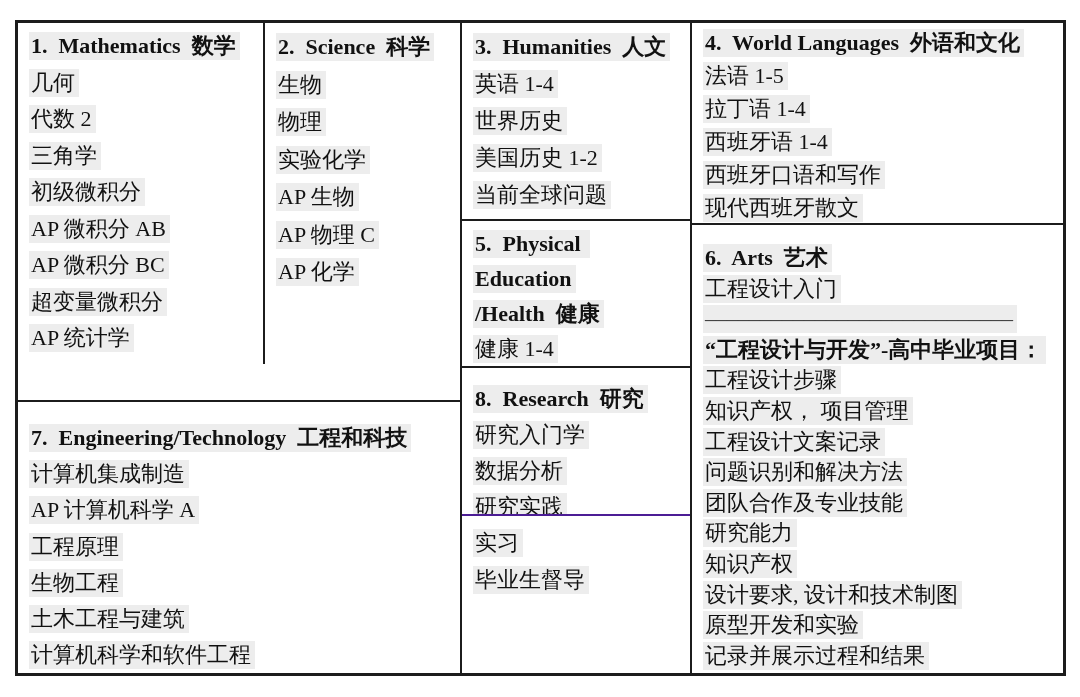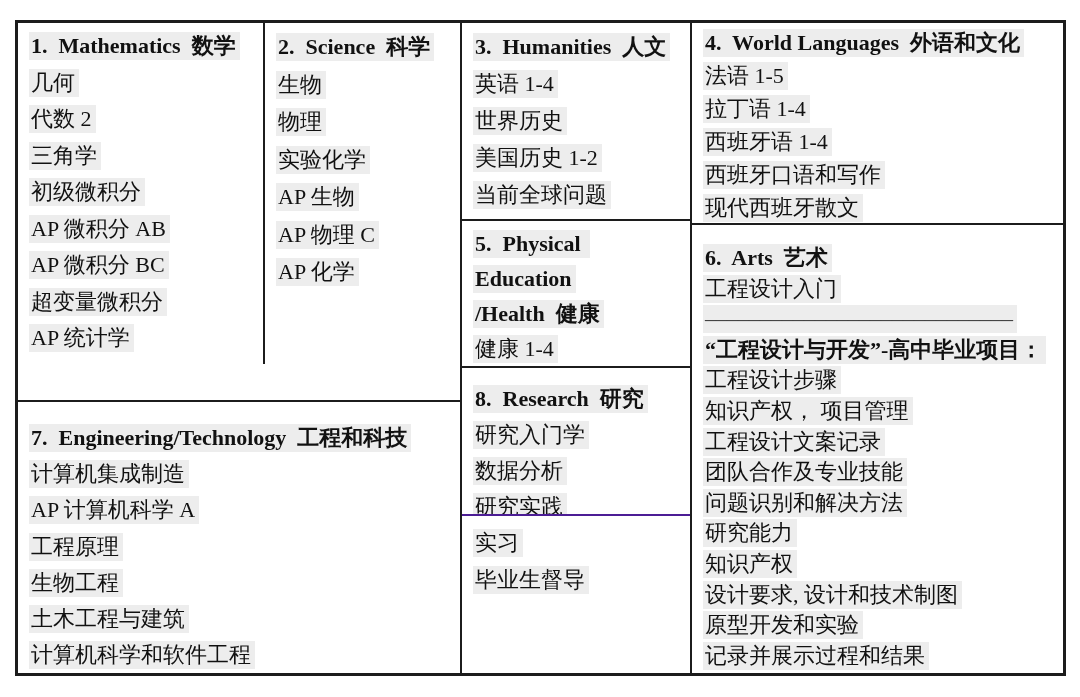--- a/index.html
+++ b/index.html
@@ -138,22 +138,22 @@
       </div>
       <div class="cell c-arts">
         <div class="hdr"><span class="hl">6.  Arts  艺术</span></div>
         <div class="items">
             <div class="line"><span class="hl">工程设计入门</span></div>
             <div class="line dash"><span class="hl">––––––––––––––––––––––––––––</span></div>
             <div class="line bold"><span class="hl">“工程设计与开发”-高中毕业项目：</span></div>
             <div class="line"><span class="hl">工程设计步骤</span></div>
             <div class="line"><span class="hl">知识产权， 项目管理</span></div>
             <div class="line"><span class="hl">工程设计文案记录</span></div>
+            <div class="line"><span class="hl">问题识别和解决方法</span></div>
             <div class="line"><span class="hl">团队合作及专业技能</span></div>
-            <div class="line"><span class="hl">问题识别和解决方法</span></div>
             <div class="line"><span class="hl">研究能力</span></div>
             <div class="line"><span class="hl">知识产权</span></div>
             <div class="line"><span class="hl">设计要求, 设计和技术制图</span></div>
             <div class="line"><span class="hl">原型开发和实验</span></div>
             <div class="line"><span class="hl">记录并展示过程和结果</span></div>
           </div>
       </div>
     </div>
 
   </div>

